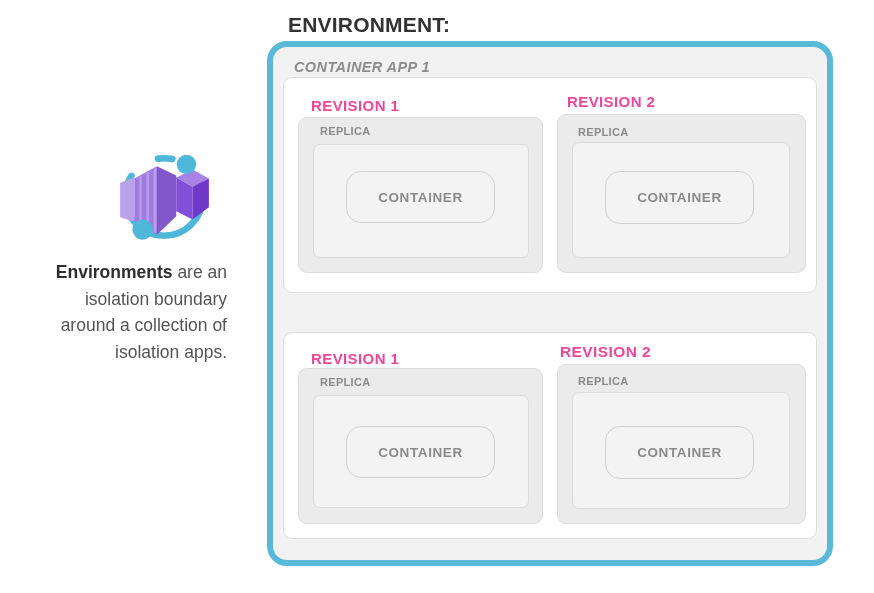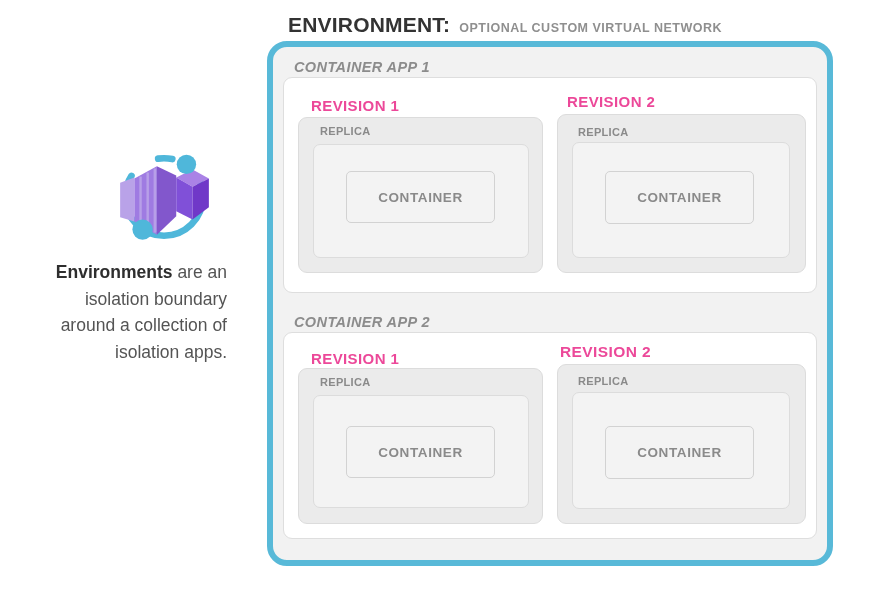--- a/index.html
+++ b/index.html
@@ -2,21 +2,21 @@
 <html><head>
 <meta charset="utf-8">
 <style>
   html,body { margin:0; padding:0; background:#ffffff; }
   .canvas {
     position:relative; width:874px; height:593px; overflow:hidden;
     background:#ffffff; font-family:"Liberation Sans", sans-serif;
   }
 
   
-  .header { position:absolute; left:288px; top:13px; display:flex; align-items:baseline; gap:9px; }
+  .header { position:absolute; left:288px; top:13px; display:flex; align-items:baseline; }
   .header .main { font-size:21px; font-weight:800; color:#333333; letter-spacing:0.2px; }
   .header .qual { font-size:12.5px; font-weight:700; color:#8f8f8f; letter-spacing:0.5px; }
 
   
   .env {
     position:absolute; left:267px; top:41px; width:566px; height:525px;
     background:#f2f2f2; border:6px solid #58b9d8; border-radius:20px;
     box-sizing:border-box;
   }
 
@@ -48,21 +48,21 @@
   #a2r1-replica { left:298px; top:368px; width:245px; height:156px; }
   #a2r2-replica { left:557px; top:364px; width:249px; height:160px; }
 
   .inner { position:absolute; background:#f3f3f3; border:1px solid #dcdcdc; border-radius:7px; box-sizing:border-box; }
   #a1r1-inner { left:313px; top:144px; width:216px; height:114px; }
   #a1r2-inner { left:572px; top:142px; width:218px; height:116px; }
   #a2r1-inner { left:313px; top:395px; width:216px; height:113px; }
   #a2r2-inner { left:572px; top:392px; width:218px; height:117px; }
 
   .containerbox {
-    position:absolute; background:#f3f3f3; border:1px solid #d2d2d2; border-radius:5px;
+    position:absolute; background:#f3f3f3; border:1px solid #d2d2d2; border-radius:15px;
     display:flex; align-items:center; justify-content:center;
     font-size:13.5px; font-weight:700; color:#8a8a8a; letter-spacing:0.6px;
     box-sizing:border-box;
   }
   #a1r1-cont { left:346px; top:171px; width:149px; height:52px; }
   #a1r2-cont { left:605px; top:171px; width:149px; height:53px; }
   #a2r1-cont { left:346px; top:426px; width:149px; height:52px; }
   #a2r2-cont { left:605px; top:426px; width:149px; height:53px; }
 
   
@@ -74,41 +74,39 @@
   .caption b { color:#2e2e2e; font-weight:700; }
   .caption .line { display:block; }
 </style>
 </head>
 <body>
 
 <div class="canvas">
 
   <div class="header">
     <span class="main">ENVIRONMENT:</span>
-    <span class="qual">OPTIONAL CUSTOM VIRTUAL NETWORK</span>
   </div>
 
   <div class="env"></div>
 
   <div class="app-label" id="app1-label">CONTAINER APP 1</div>
   <div class="app-panel" id="app1-panel"></div>
 
   <div class="rev-label" id="a1r1-label">REVISION 1</div>
   <div class="replica" id="a1r1-replica"></div>
   <div class="replica-label" id="a1r1-replica-label">REPLICA</div>
   <div class="inner" id="a1r1-inner"></div>
   <div class="containerbox" id="a1r1-cont">CONTAINER</div>
 
   <div class="rev-label" id="a1r2-label">REVISION 2</div>
   <div class="replica" id="a1r2-replica"></div>
   <div class="replica-label" id="a1r2-replica-label">REPLICA</div>
   <div class="inner" id="a1r2-inner"></div>
   <div class="containerbox" id="a1r2-cont">CONTAINER</div>
 
-  <div class="app-label" id="app2-label">CONTAINER APP 2</div>
   <div class="app-panel" id="app2-panel"></div>
 
   <div class="rev-label" id="a2r1-label">REVISION 1</div>
   <div class="replica" id="a2r1-replica"></div>
   <div class="replica-label" id="a2r1-replica-label">REPLICA</div>
   <div class="inner" id="a2r1-inner"></div>
   <div class="containerbox" id="a2r1-cont">CONTAINER</div>
 
   <div class="rev-label" id="a2r2-label">REVISION 2</div>
   <div class="replica" id="a2r2-replica"></div>

